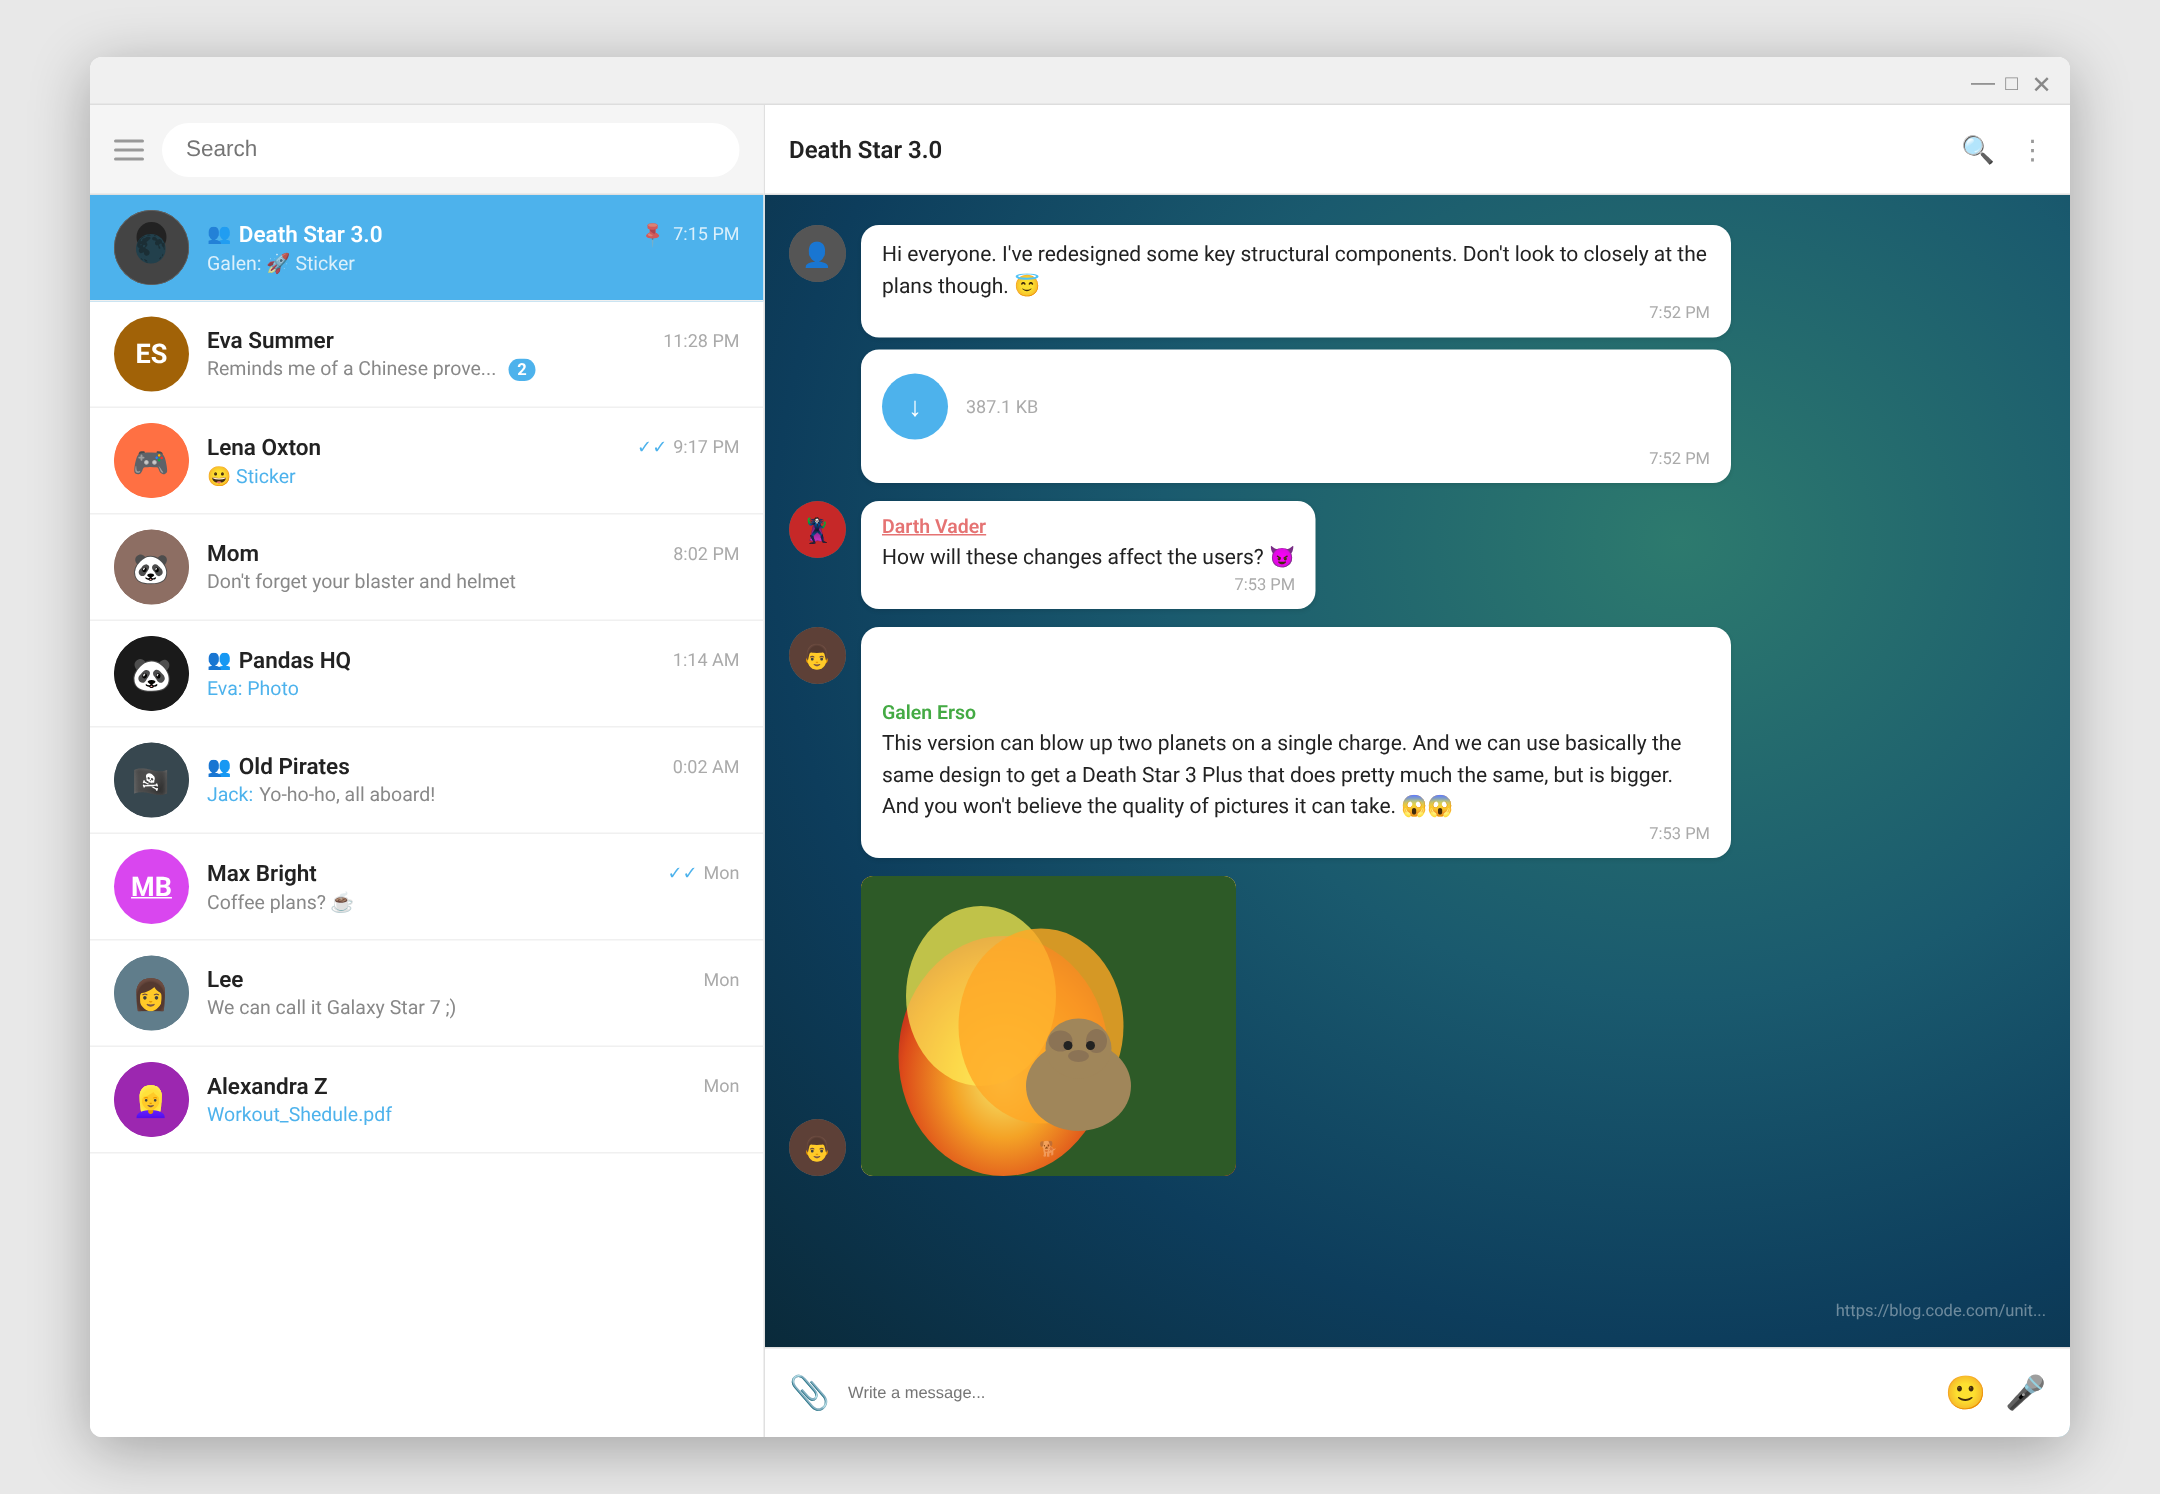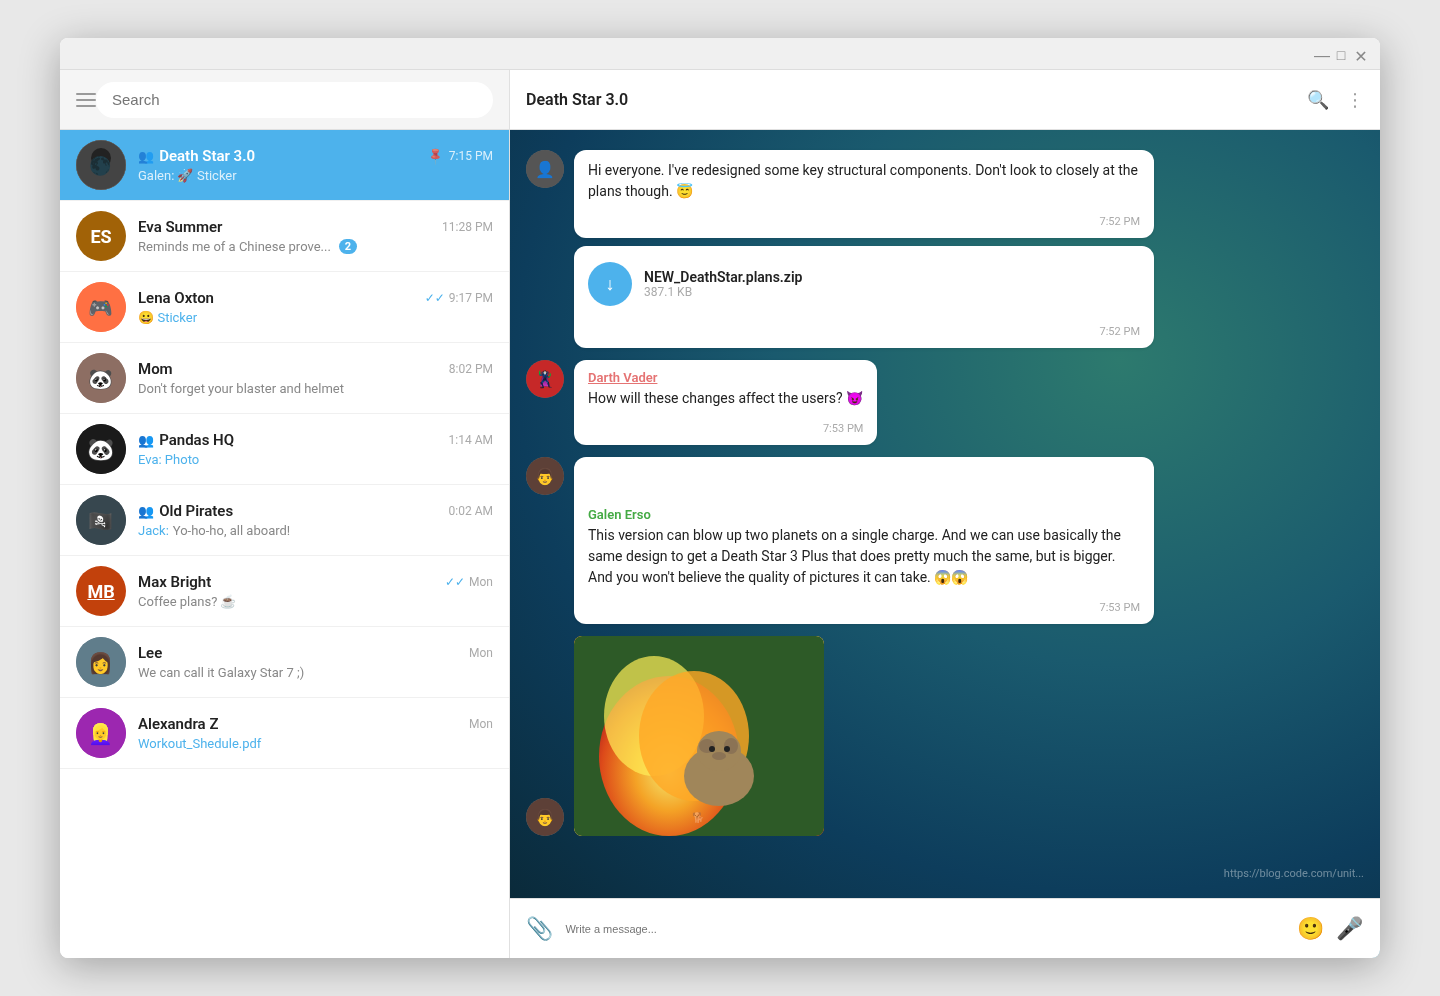--- a/index.html
+++ b/index.html
@@ -14,21 +14,21 @@
     .titlebar-btn.maximize { background: none; border: none; font-size: 14px; color: #888; cursor: pointer; }
     .titlebar-btn.close { background: none; border: none; font-size: 16px; color: #888; cursor: pointer; }
     .titlebar-controls { display: flex; gap: 6px; align-items: center; }
     
     
     .main { display: flex; flex: 1; overflow: hidden; }
     
     
     .sidebar { width: 450px; flex-shrink: 0; display: flex; flex-direction: column; background: #fff; border-right: 1px solid #e0e0e0; }
     
-    .sidebar-header { height: 60px; display: flex; align-items: center; padding: 0 16px; gap: 0; background: #f5f5f5; border-bottom: 1px solid #e0e0e0; flex-shrink: 0; }
+    .sidebar-header { height: 60px; display: flex; align-items: center; padding: 0 16px; gap: 12px; background: #f5f5f5; border-bottom: 1px solid #e0e0e0; flex-shrink: 0; }
     .hamburger { display: flex; flex-direction: column; gap: 4px; cursor: pointer; }
     .hamburger span { display: block; width: 20px; height: 2px; background: #999; border-radius: 1px; }
     .search-box { flex: 1; height: 36px; background: #fff; border: none; border-radius: 18px; padding: 0 16px; font-size: 15px; color: #999; outline: none; }
     
     
     .chat-list { flex: 1; overflow-y: auto; }
     .chat-item { display: flex; align-items: center; padding: 10px 16px; cursor: pointer; border-bottom: 1px solid #f0f0f0; gap: 12px; position: relative; }
     .chat-item.active { background: #4db2ec; }
     .chat-item.active .chat-name { color: #fff; }
     .chat-item.active .chat-preview { color: rgba(255,255,255,0.8); }
@@ -60,21 +60,21 @@
     
     .messages { flex: 1; overflow-y: auto; padding: 20px 16px; display: flex; flex-direction: column; gap: 12px; background-image: radial-gradient(ellipse at 70% 30%, #2d7a6e 0%, #1a5a6e 40%, #0d3d5c 70%, #0a2a3a 100%); }
     
     .msg-bubble { max-width: 600px; background: #fff; border-radius: 12px; padding: 10px 14px; position: relative; box-shadow: 0 1px 3px rgba(0,0,0,0.1); }
     
     .msg-row { display: flex; align-items: flex-start; gap: 10px; }
     .msg-avatar { width: 38px; height: 38px; border-radius: 50%; flex-shrink: 0; overflow: hidden; background: #666; }
     
     .msg-sender { font-size: 13px; font-weight: 600; margin-bottom: 3px; }
     .msg-text { font-size: 14px; color: #222; line-height: 1.5; }
-    .msg-time { font-size: 11px; color: #aaa; text-align: right; margin-top: 13px; }
+    .msg-time { font-size: 11px; color: #aaa; text-align: right; margin-top: 0; }
     
     .file-bubble { display: flex; align-items: center; gap: 12px; padding: 6px 0; }
     .file-download-btn { width: 44px; height: 44px; background: #4db2ec; border-radius: 50%; display: flex; align-items: center; justify-content: center; color: #fff; font-size: 18px; cursor: pointer; }
     .file-info { flex: 1; }
     .file-name { font-size: 14px; font-weight: 600; color: #222; }
     .file-size { font-size: 12px; color: #aaa; }
     .sticker-img { width: 250px; height: 200px; background: linear-gradient(135deg, #f5a623 0%, #f7c948 50%, #e8541a 100%); border-radius: 8px; display: flex; align-items: center; justify-content: center; font-size: 80px; overflow: hidden; position: relative; }
     
     
     .input-area { height: 60px; background: #fff; display: flex; align-items: center; padding: 0 16px; gap: 12px; border-top: 1px solid #e0e0e0; flex-shrink: 0; }
@@ -235,21 +235,21 @@
               <span class="chat-time">0:02 AM</span>
             </div>
             <div class="chat-preview">
               <span style="color:#4db2ec;">Jack:</span>
               <span> Yo-ho-ho, all aboard!</span>
             </div>
           </div>
         </div>
 
         <div class="chat-item">
-          <div class="avatar" style="background:#c2410c;text-decoration:underline;">
+          <div class="avatar" style="background:#d946ef;text-decoration:underline;">
             <span>MB</span>
           </div>
           <div class="chat-info">
             <div class="chat-name-row">
               <span class="chat-name">Max Bright</span>
               <div style="display:flex;align-items:center;gap:4px;">
                 <span class="read-check">✓✓</span>
                 <span class="chat-time">Mon</span>
               </div>
             </div>
@@ -319,21 +319,20 @@
           </div>
           <div style="display:flex;flex-direction:column;gap:8px;max-width:580px;">
             <div class="msg-bubble">
               <div class="msg-text">Hi everyone. I've redesigned some key structural components. Don't look to closely at the plans though. 😇</div>
               <div class="msg-time">7:52 PM</div>
             </div>
             <div class="msg-bubble">
               <div class="file-bubble">
                 <div class="file-download-btn">↓</div>
                 <div class="file-info">
-                  <div class="file-name">NEW_DeathStar.plans.zip</div>
                   <div class="file-size">387.1 KB</div>
                 </div>
               </div>
               <div class="msg-time">7:52 PM</div>
             </div>
           </div>
         </div>
 
         <div class="msg-row">
           <div class="msg-avatar">

